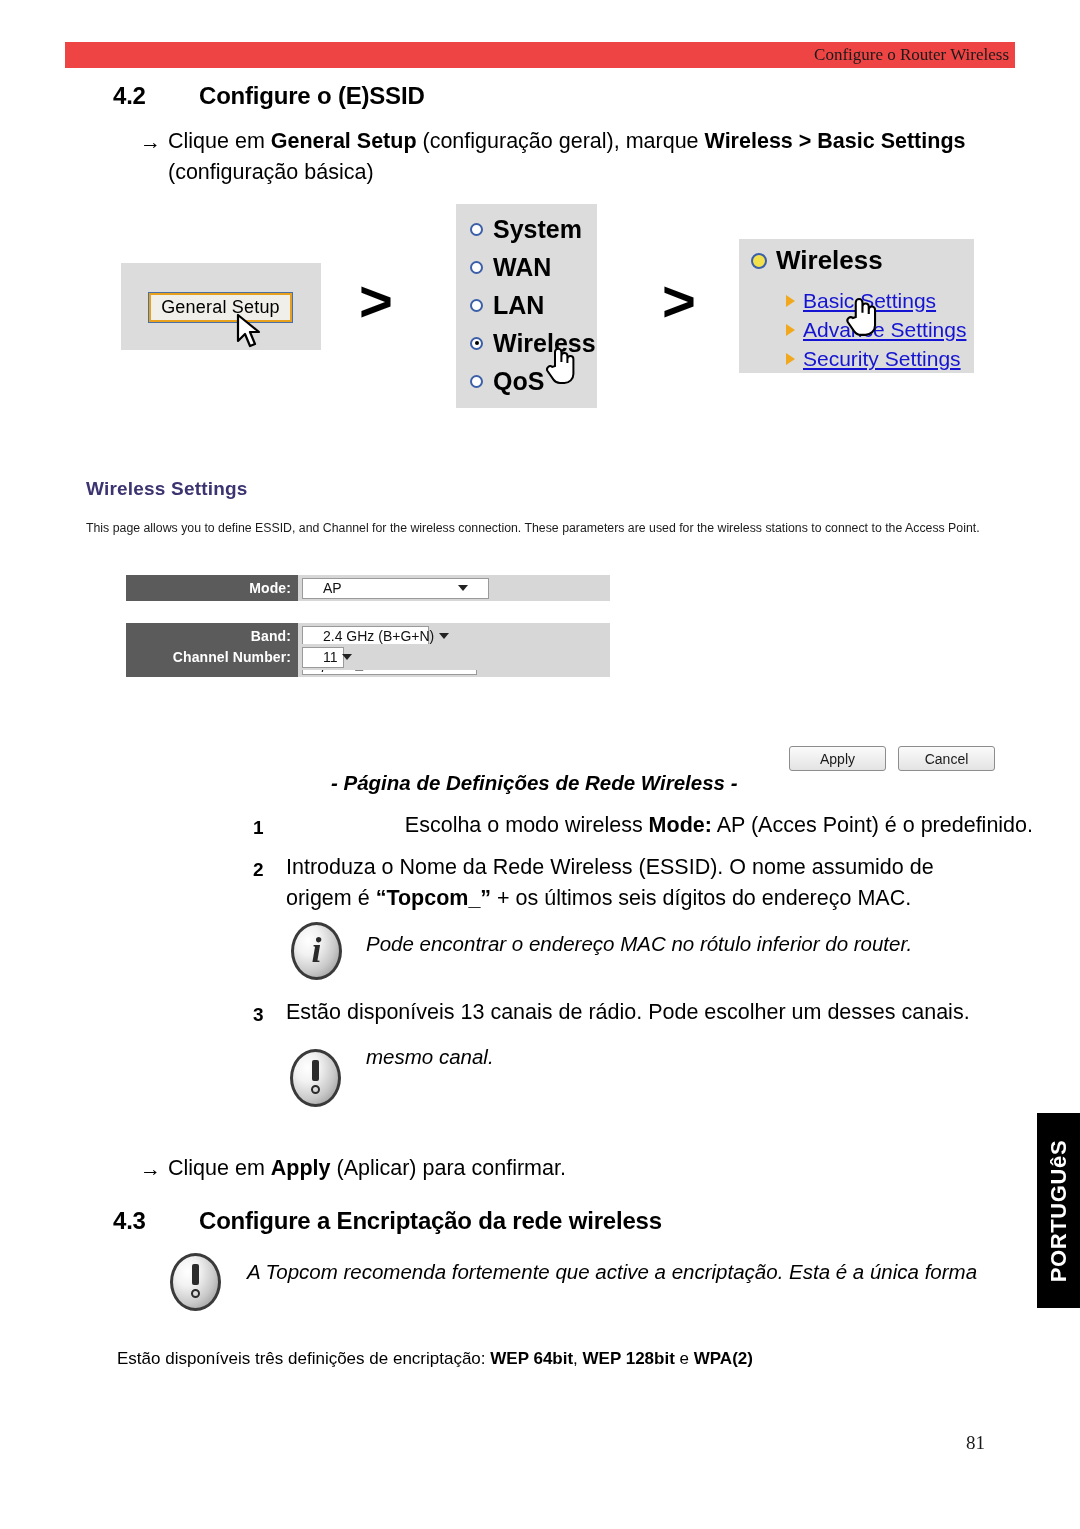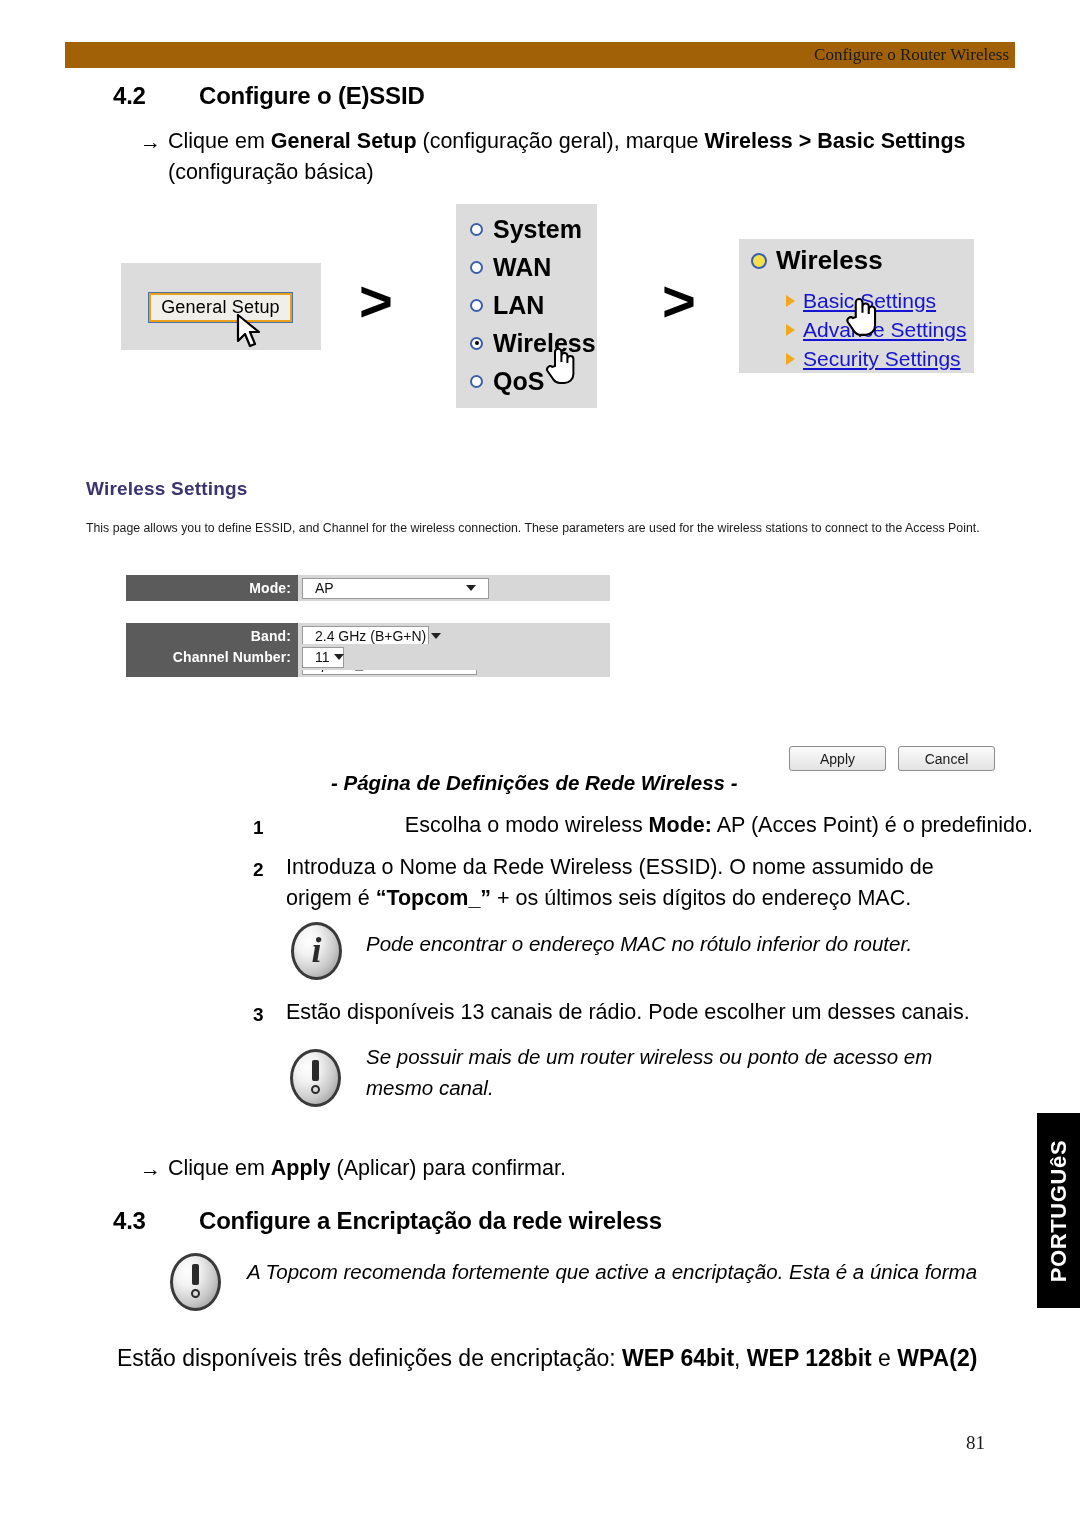--- a/index.html
+++ b/index.html
@@ -16,21 +16,21 @@
     overflow: hidden;
   }
 
   
   .header-band {
     position: absolute;
     left: 65px;
     top: 42px;
     width: 950px;
     height: 26px;
-    background: #a16207;
+    background: #ef4444;
   }
   .header-title {
     position: absolute;
     right: 6px;
     top: 3px;
     font-family: "Liberation Serif", serif;
     font-size: 17px;
     color: #1a1a1a;
     white-space: nowrap;
   }
@@ -44,21 +44,21 @@
     white-space: nowrap;
   }
   .sec-num {
     display: inline-block;
     width: 86px;
   }
 
   
   .para {
     position: absolute;
-    font-size: 23px;
+    font-size: 17px;
     line-height: 31px;
     color: #000;
   }
   .para b { font-weight: bold; }
 
   .arrow-line {
     position: absolute;
     font-size: 21.5px;
     line-height: 31px;
   }
@@ -245,21 +245,21 @@
   .ctrl-select {
     height: 21px;
     box-sizing: border-box;
     background: #ffffff;
     border: 1px solid #9a9a9a;
     display: flex;
     align-items: center;
     justify-content: space-between;
     font-size: 14px;
     color: #111;
-    padding: 0 12px;
+    padding: 0 20px;
   }
   .ctrl-select .cap { white-space: nowrap; }
   .caret {
     width: 0; height: 0;
     border-left: 5px solid transparent;
     border-right: 5px solid transparent;
     border-top: 6px solid #222;
     margin-left: 10px;
     flex: none;
   }
@@ -553,21 +553,20 @@
   </div>
 </div>
 
 <div class="note-icon" style="left:290px; top:1049px;">
   <span class="excl-wrap">
     <span class="excl-bar"></span>
     <span class="excl-dot"></span>
   </span>
 </div>
 <div class="note-text" style="left:366px; top:1041px; width:660px;">
-  <div>Se possuir mais de um router wireless ou ponto de acesso em</div>
   <div>mesmo canal.</div>
 </div>
 
 <div class="arrow-line" style="left:140px; top:1153px; width:800px;">
   <span class="arrow-glyph">→</span>
   <div style="margin-left:28px;">
     <span>Clique em </span><b>Apply</b><span> (Aplicar) para confirmar.</span>
   </div>
 </div>
 

